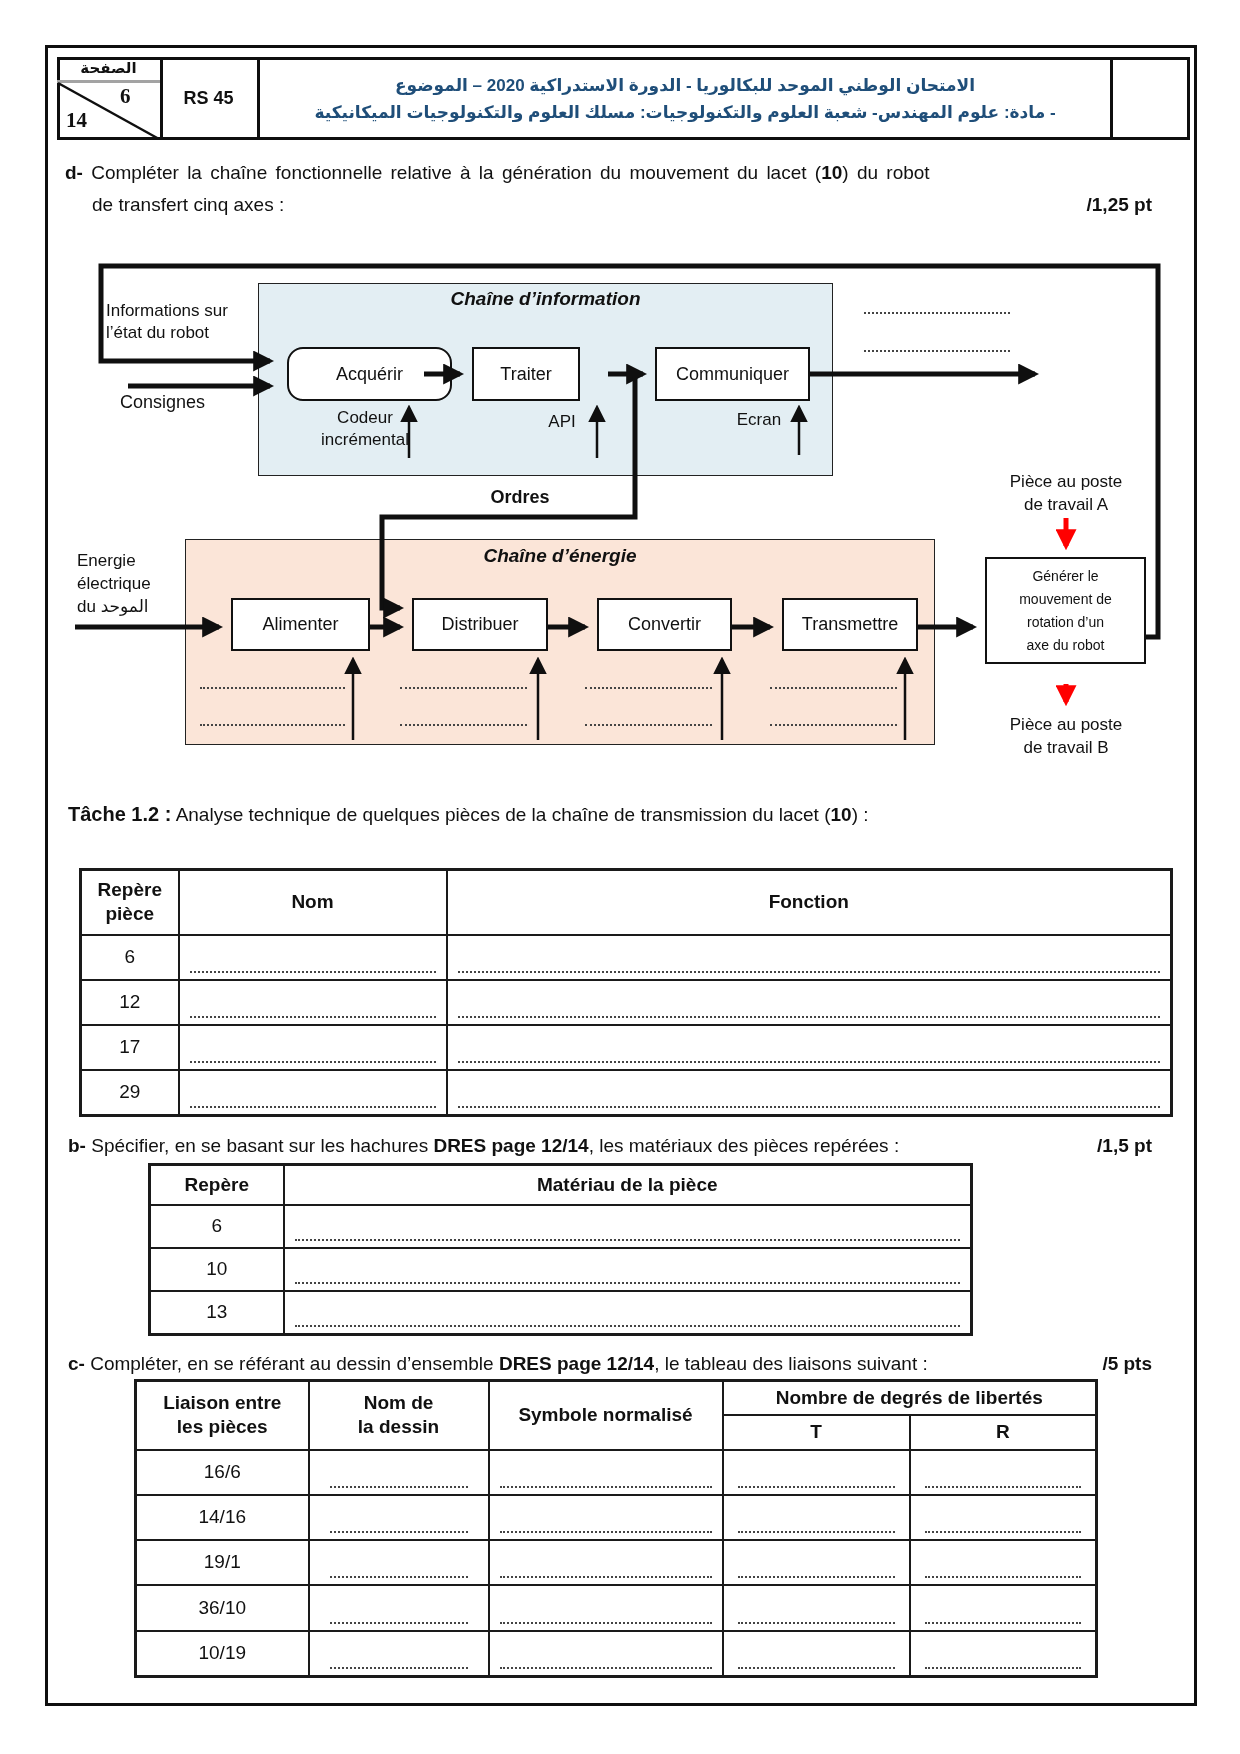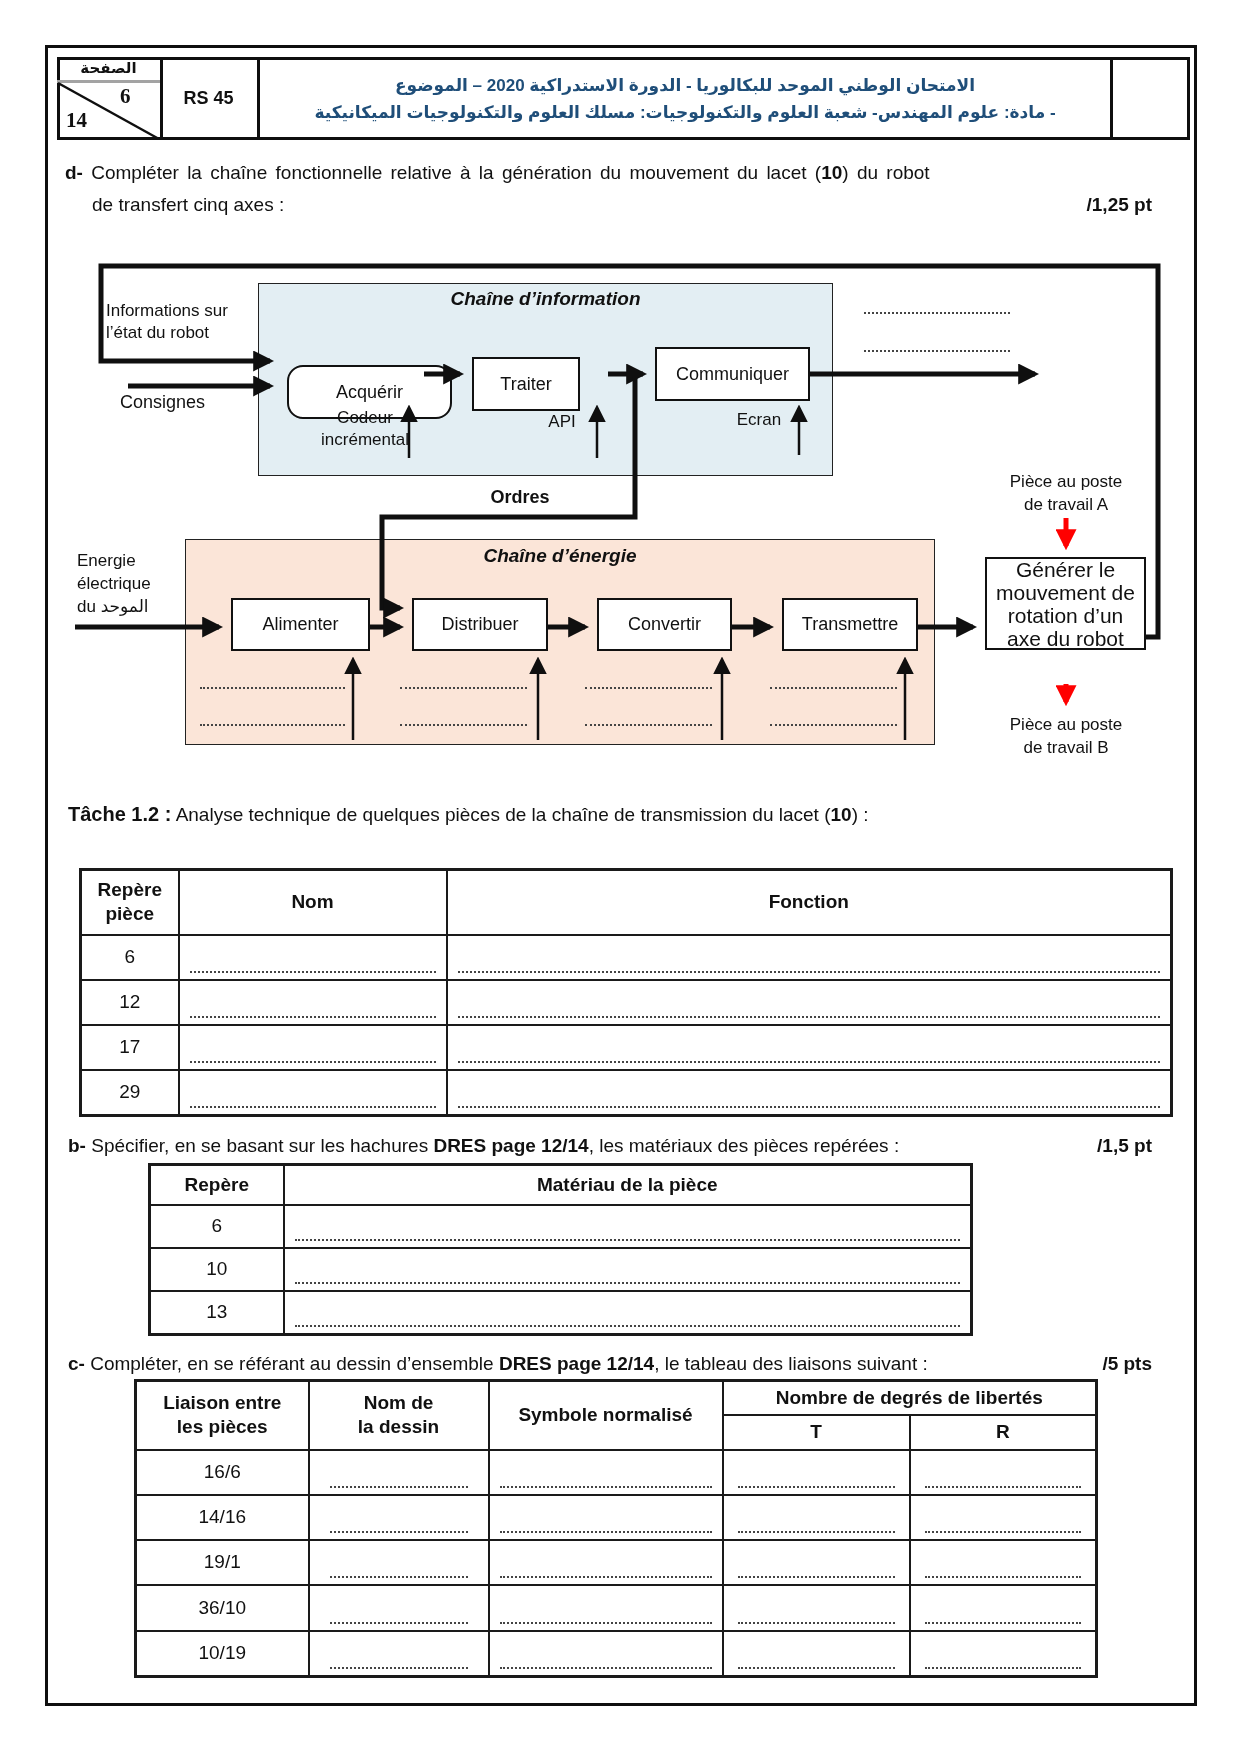--- a/index.html
+++ b/index.html
@@ -64,22 +64,22 @@
     <span>de transfert cinq axes :</span>
     <span class="pts">/1,25 pt</span>
   </div>
 
   <div class="abs cbox" id="infoBox" style="left: 258px; top: 283px; width: 575px; height: 193px; background: rgb(227, 238, 243);"></div>
   <div class="abs chainTitle" style="left:258px;top:288px;width:575px;">Chaîne d’information</div>
 
   <div class="abs cbox" id="energyBox" style="left: 185px; top: 539px; width: 750px; height: 206px; background: rgb(251, 229, 216);"></div>
   <div class="abs chainTitle" style="left:185px;top:545px;width:750px;">Chaîne d’énergie</div>
 
-  <div class="abs wbox" style="left:287px;top:365px;width:165px;height:54px;border-radius:16px;">Acquérir</div>
-  <div class="abs wbox" style="left:472px;top:357px;width:108px;height:54px;text-align:center;">Traiter</div>
+  <div class="abs wbox" style="left:287px;top:347px;width:165px;height:54px;border-radius:16px;">Acquérir</div>
+  <div class="abs wbox" style="left:472px;top:347px;width:108px;height:54px;text-align:center;">Traiter</div>
   <div class="abs wbox" style="left:655px;top:347px;width:155px;height:54px;">Communiquer</div>
 
   <div class="abs dlbl ctr" style="left:310px;top:407px;width:110px;">
     <div>Codeur</div>
     <div>incrémental</div>
   </div>
   <div class="abs dlbl ctr" style="left:538px;top:411px;width:48px;">API</div>
   <div class="abs dlbl ctr" style="left:728px;top:409px;width:62px;">Ecran</div>
 
   <div class="abs dlbl" style="left:106px;top:300px;">
@@ -106,22 +106,22 @@
 
   <div class="abs dotline" style="left:200px;top:685px;width:145px;"></div>
   <div class="abs dotline" style="left:400px;top:685px;width:127px;"></div>
   <div class="abs dotline" style="left:585px;top:685px;width:127px;"></div>
   <div class="abs dotline" style="left:770px;top:685px;width:127px;"></div>
   <div class="abs dotline" style="left:200px;top:722px;width:145px;"></div>
   <div class="abs dotline" style="left:400px;top:722px;width:127px;"></div>
   <div class="abs dotline" style="left:585px;top:722px;width:127px;"></div>
   <div class="abs dotline" style="left:770px;top:722px;width:127px;"></div>
 
-  <div class="abs" style="left:985px;top:557px;width:161px;height:93px;background:#fff;border:2.5px solid #111;box-sizing:border-box;
-       display:flex;flex-direction:column;align-items:center;justify-content:center;font-size:21px;line-height:23px;text-align:center;">
+  <div class="abs" style="left:985px;top:557px;width:161px;height:107px;background:#fff;border:2.5px solid #111;box-sizing:border-box;
+       display:flex;flex-direction:column;align-items:center;justify-content:center;font-size:14px;line-height:23px;text-align:center;">
     <div>Générer le</div>
     <div>mouvement de</div>
     <div>rotation d’un</div>
     <div>axe du robot</div>
   </div>
 
   <div class="abs dlbl ctr" style="left:990px;top:470px;width:152px;line-height:23px;">
     <div>Pièce au poste</div>
     <div>de travail A</div>
   </div>

